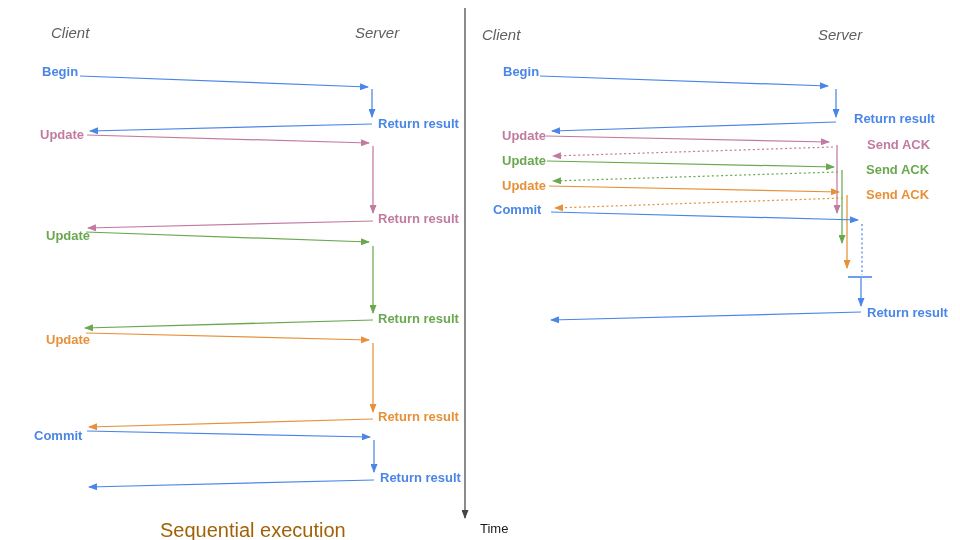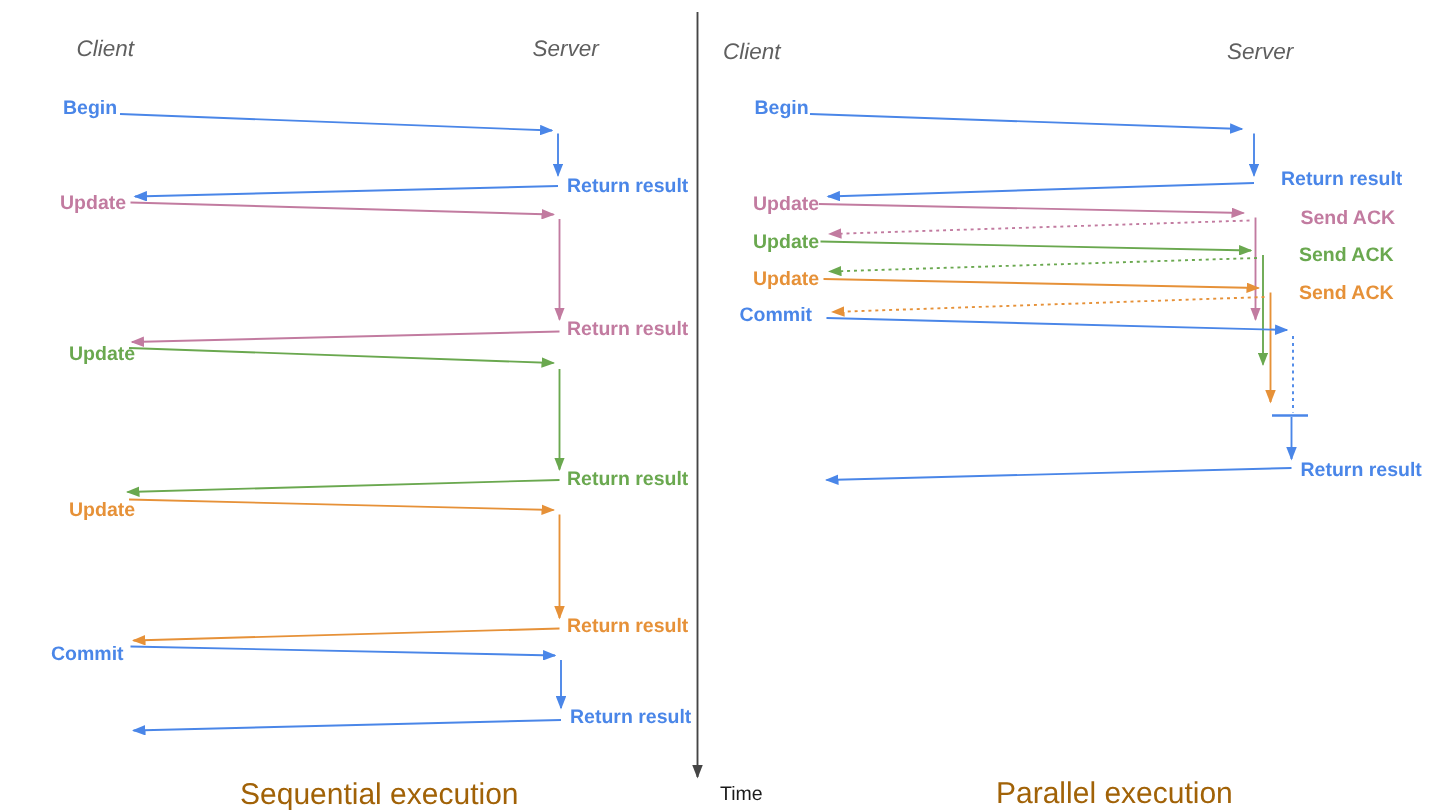--- a/index.html
+++ b/index.html
@@ -130,16 +130,15 @@
       <div class="msg-label" style="left: 867px; top: 138px; color: rgb(194, 123, 160);">Send ACK</div>
       <div class="msg-label" style="left: 502px; top: 154px; color: rgb(106, 168, 79);">Update</div>
       <div class="msg-label" style="left: 866px; top: 163px; color: rgb(106, 168, 79);">Send ACK</div>
       <div class="msg-label" style="left: 502px; top: 179px; color: rgb(230, 145, 56);">Update</div>
       <div class="msg-label" style="left: 866px; top: 188px; color: rgb(230, 145, 56);">Send ACK</div>
       <div class="msg-label" style="left: 493px; top: 203px; color: rgb(74, 134, 232);">Commit</div>
       <div class="msg-label" style="left: 867px; top: 306px; color: rgb(74, 134, 232);">Return result</div>
     </div>
 
   <div class="caption" style="left:160px; top:503px;">Sequential execution</div>
-  <div class="caption" style="left:664px; top:502px;">Parallel execution</div>
 
   <div class="time-label" style="left:448px; top:521px;margin-left:32px;">Time</div>
 </div>
 
 </body></html>

